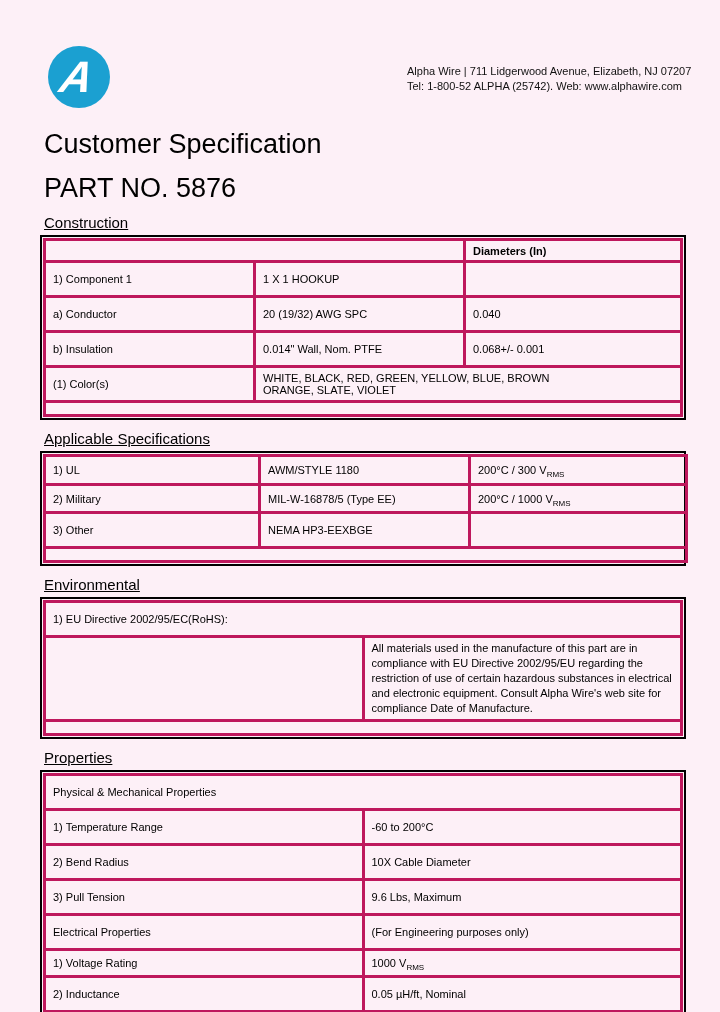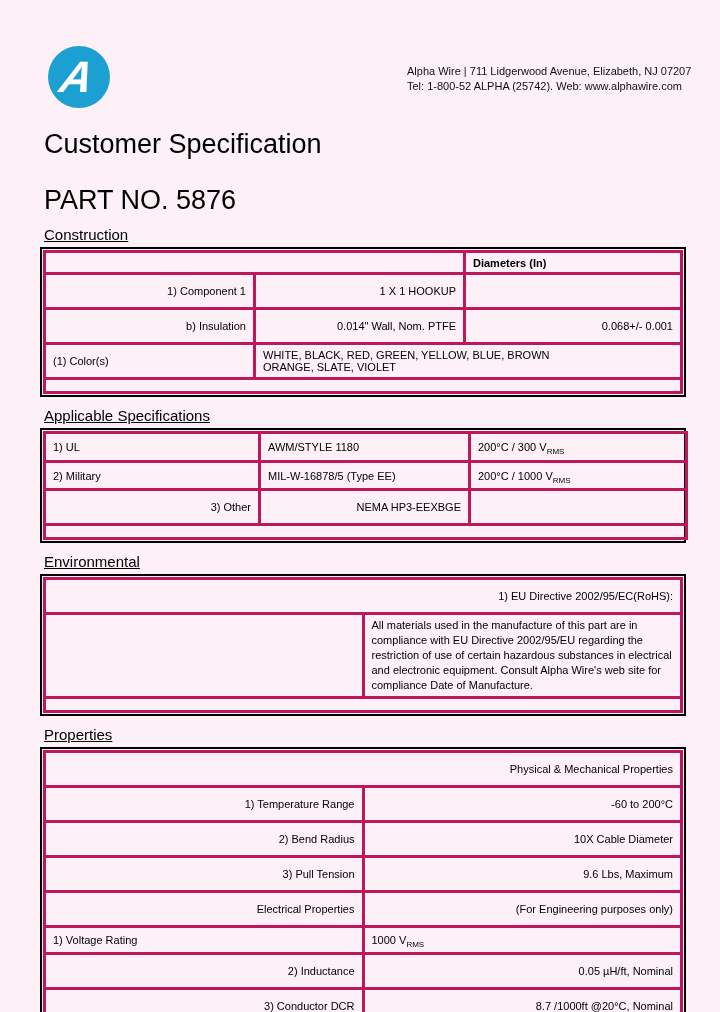--- a/index.html
+++ b/index.html
@@ -20,41 +20,41 @@
     background:#1BA0D1; color:#fff;
     display:flex; align-items:center; justify-content:center;
     font-style:italic; font-weight:bold; font-size:44px;
     transform:none;
   }
   .logo-circle span { display:block; transform:skewX(-12deg) translateX(-2px); }
   .logo-word { font-size:34px; color:#F26A21; margin-left:10px; letter-spacing:-0.5px; }
   .address { position:absolute; left:360px; top:64px; font-size:11px; line-height:15px; color:#111;margin-left:47px; }
   
   .title1 { font-size:27px; font-weight:400; margin:20px 0 0 44px; line-height:32px; }
-  .title2 { font-size:27px; font-weight:400; margin:24px 0 0 44px; line-height:32px; }
+  .title2 { font-size:27px; font-weight:400; margin:12px 0 0 44px; line-height:32px; }
   
   .section-h {
     font-size:15px; font-weight:400; text-decoration:underline;
     margin:10px 0 3px 44px; line-height:18px;
   }
   .tbl-wrap {
     margin-left:40px; width:646px;
     border:2px solid #000; padding:1px;
   }
   table { width:100%; border-collapse:collapse; font-size:11px; table-layout:fixed; }
   td { border:3px solid #be185d; padding:1px 7px; vertical-align:middle; overflow:hidden; }
   .b { font-weight:bold; }
   sub.rms { font-size:8px; line-height:0; }
   
   .c1 { width:215px; } .c2 { width:210px; } .c3 { width:217px; }
   
   .e1 { width:215px; } .e2 { width:427px; }
   
   .p1 { width:321px; } .p2 { width:321px; }
-  tr.h22 td { height:22px; } tr.h21 td { height:35px;text-align:right; }
+  tr.h22 td { height:22px; } tr.h21 td { height:35px; }
   tr.h28 td { height:28px; } tr.h29 td { height:29px; }
   tr.h27 td { height:27px; } tr.h33 td { height:33px; }
   tr.h35 td { height:35px; } tr.h59 td { height:59px; }
   tr.empty td { height:14px; }
   .envtext { line-height:15px; padding-top:3px; padding-bottom:3px; }
 </style>
 </head>
 <body>
 
 <div class="header">
@@ -79,20 +79,25 @@
         <tr class="h22">
       <td colspan="2"></td>
       <td class="c3 b">Diameters (In)</td>
     </tr>
     <tr class="h21">
       <td class="c1">1) Component 1</td>
       <td class="c2">1 X 1 HOOKUP</td>
       <td class="c3"></td>
     </tr>
     <tr class="h21">
+      <td class="c1">a) Conductor</td>
+      <td class="c2">20 (19/32) AWG SPC</td>
+      <td class="c3">0.040</td>
+    </tr>
+    <tr class="h21">
       <td class="c1">b) Insulation</td>
       <td class="c2">0.014" Wall, Nom. PTFE</td>
       <td class="c3">0.068+/- 0.001</td>
     </tr>
     <tr class="h35">
       <td class="c1">(1) Color(s)</td>
       <td colspan="2">
         <div>WHITE, BLACK, RED, GREEN, YELLOW, BLUE, BROWN</div>
         <div>ORANGE, SLATE, VIOLET</div>
       </td>

